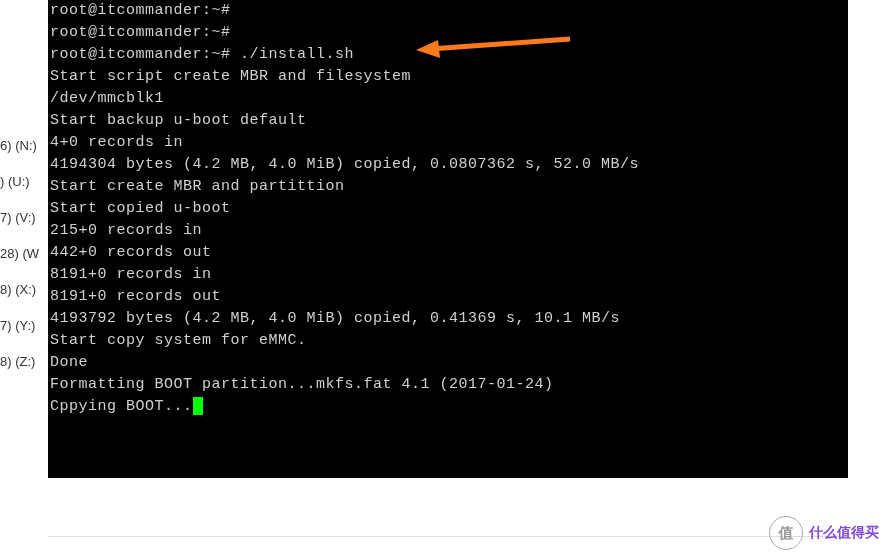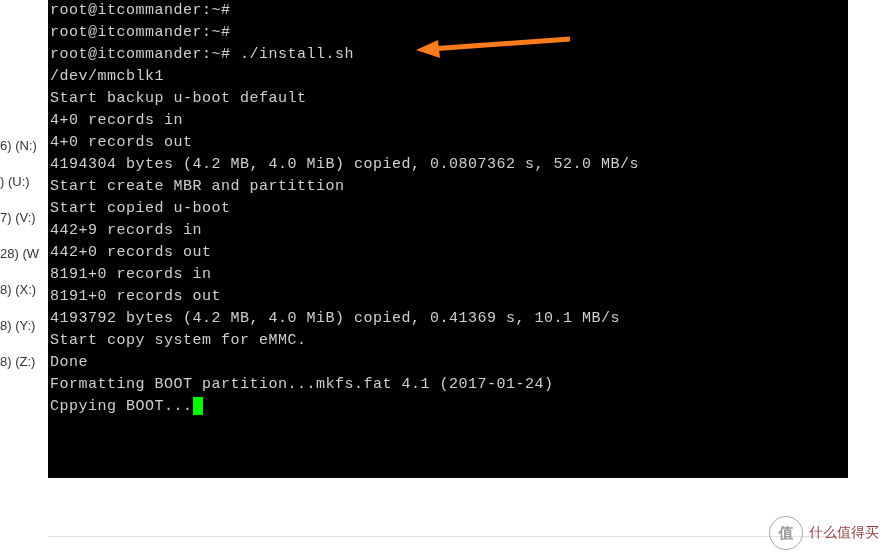--- a/index.html
+++ b/index.html
@@ -6,47 +6,47 @@
 body { width: 891px; height: 556px; background: #fff; font-family: "Microsoft YaHei", sans-serif; overflow: hidden; position: relative; }
 .sidebar { position: absolute; left: 0; top: 0; width: 48px; height: 556px; background: #fff; font-size: 12px; color: #333; border-radius: 14px; }
 .sidebar-item { position: absolute; left: 0; white-space: nowrap; font-size: 13px; }
 .terminal { position: absolute; left: 48px; top: 0; width: 800px; height: 478px; background: #000; color: #d0d0d0; font-family: "Courier New", monospace; font-size: 15px; line-height: 22px; padding: 0 2px; letter-spacing: 0.5px; }
 .term-line { white-space: pre; }
 .cursor { display: inline-block; width: 10px; height: 18px; background: #00ff00; vertical-align: middle; }
 .arrow { position: absolute; left: 410px; top: 28px; pointer-events: none; }
 .hr-line { position: absolute; left: 48px; top: 536px; width: 800px; height: 1px; background: #e0e0e0; }
 .watermark { position: absolute; right: 12px; bottom: 6px; display: flex; align-items: center; gap: 6px; opacity: 0.85; }
 .watermark-badge { width: 34px; height: 34px; border-radius: 50%; border: 1.5px solid #999; display: flex; align-items: center; justify-content: center; font-size: 15px; color: #888; font-weight: bold; }
-.watermark-text { font-size: 14px; color: #7f1d1d; font-weight: 400; }
+.watermark-text { font-size: 14px; color: #6d28d9; font-weight: 700; }
 </style>
 </head>
 <body>
 
 <div class="sidebar">
   <div class="sidebar-item" style="top:138px">6) (N:)</div>
   <div class="sidebar-item" style="top:174px">) (U:)</div>
   <div class="sidebar-item" style="top:210px">7) (V:)</div>
   <div class="sidebar-item" style="top:246px">28) (W</div>
   <div class="sidebar-item" style="top:282px">8) (X:)</div>
-  <div class="sidebar-item" style="top:318px">8) (Y:)</div>
+  <div class="sidebar-item" style="top:318px">7) (Y:)</div>
   <div class="sidebar-item" style="top:354px">8) (Z:)</div>
 </div>
 
 <div class="terminal">
   <div class="term-line">root@itcommander:~#</div>
   <div class="term-line">root@itcommander:~#</div>
   <div class="term-line">root@itcommander:~# ./install.sh</div>
+  <div class="term-line">Start script create MBR and filesystem</div>
   <div class="term-line">/dev/mmcblk1</div>
   <div class="term-line">Start backup u-boot default</div>
   <div class="term-line">4+0 records in</div>
-  <div class="term-line">4+0 records out</div>
   <div class="term-line">4194304 bytes (4.2 MB, 4.0 MiB) copied, 0.0807362 s, 52.0 MB/s</div>
   <div class="term-line">Start create MBR and partittion</div>
   <div class="term-line">Start copied u-boot</div>
-  <div class="term-line">442+9 records in</div>
+  <div class="term-line">215+0 records in</div>
   <div class="term-line">442+0 records out</div>
   <div class="term-line">8191+0 records in</div>
   <div class="term-line">8191+0 records out</div>
   <div class="term-line">4193792 bytes (4.2 MB, 4.0 MiB) copied, 0.41369 s, 10.1 MB/s</div>
   <div class="term-line">Start copy system for eMMC.</div>
   <div class="term-line">Done</div>
   <div class="term-line">Formatting BOOT partition...mkfs.fat 4.1 (2017-01-24)</div>
   <div class="term-line"><span>Cppying BOOT...</span><span class="cursor"></span></div>
 </div>
 

